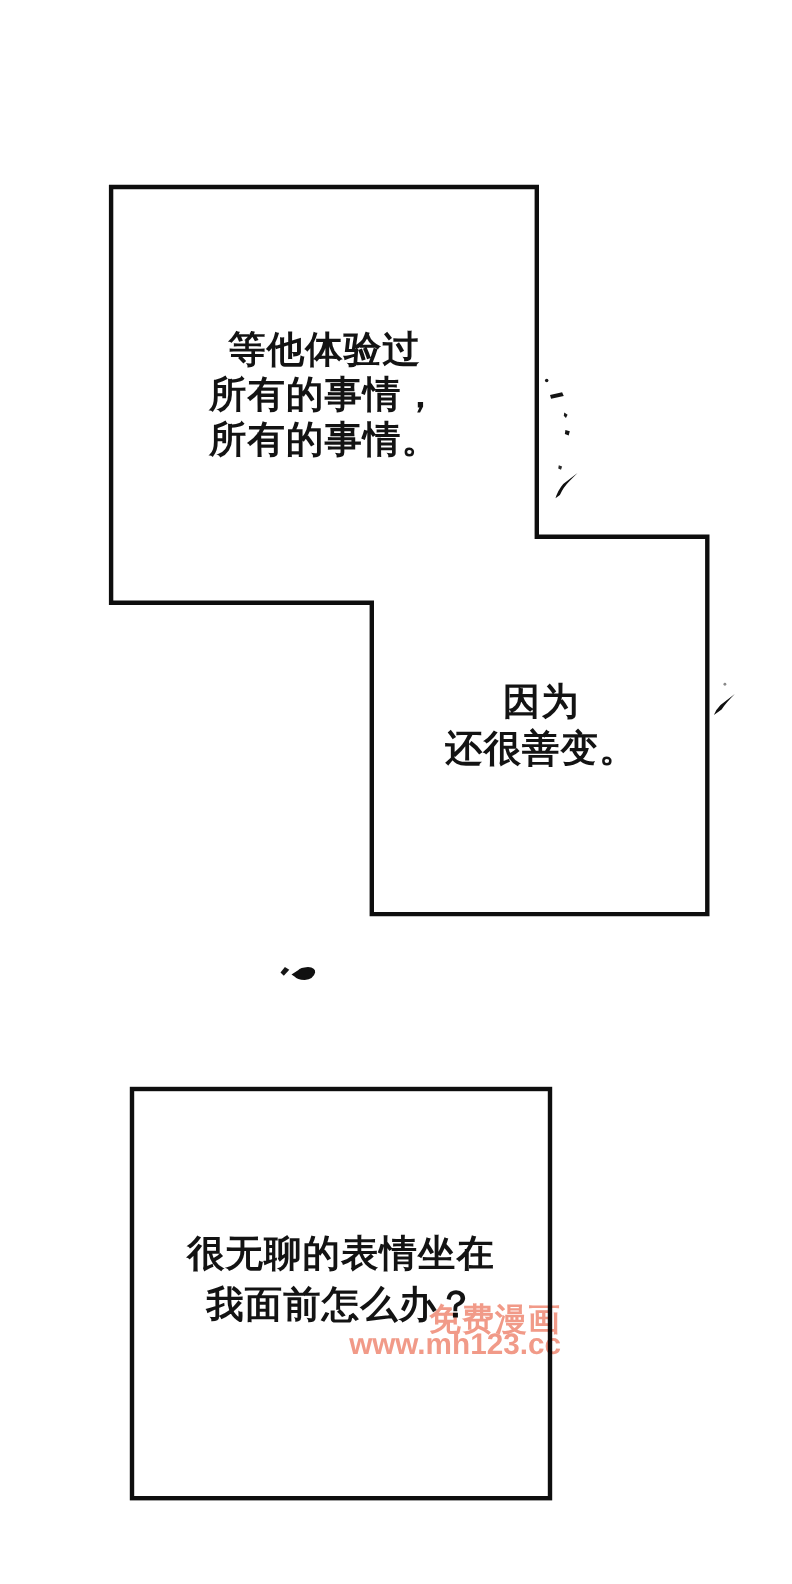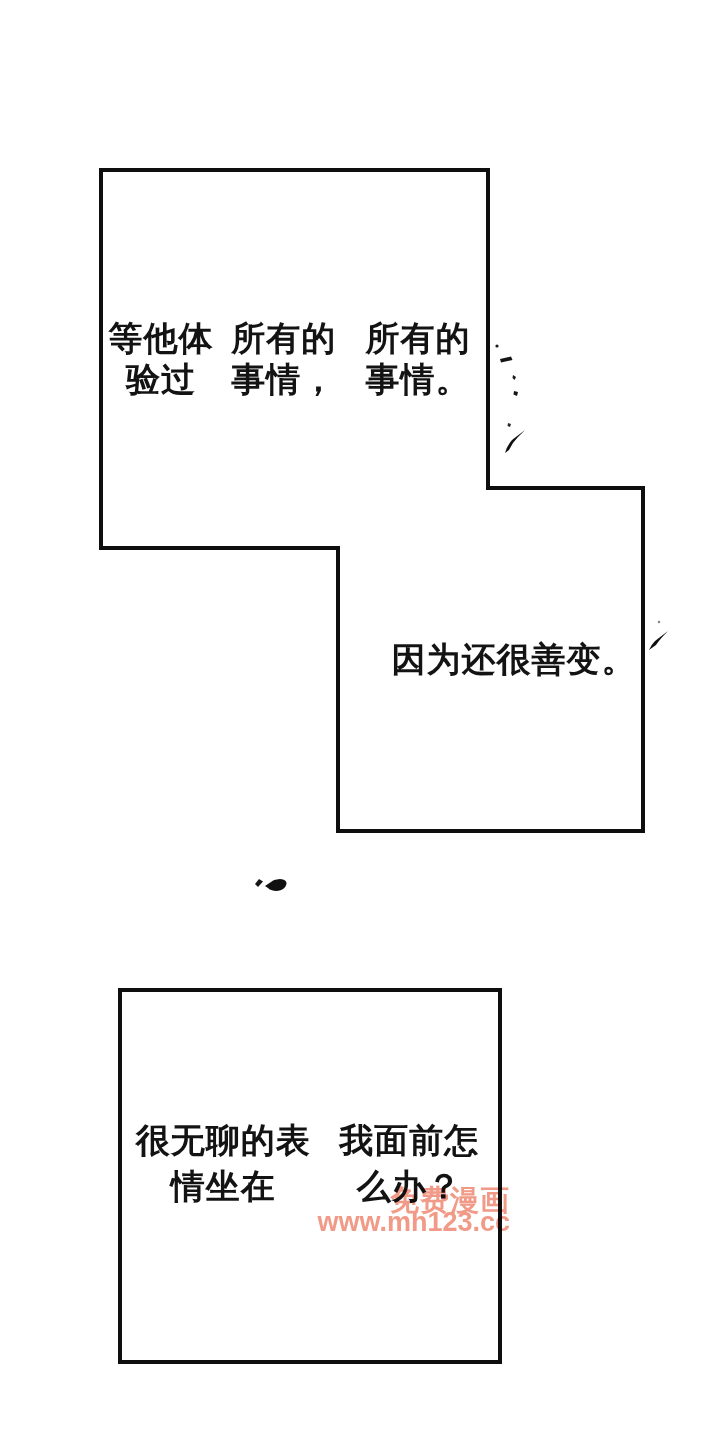--- a/index.html
+++ b/index.html
@@ -25,30 +25,30 @@
   .text-block {
     position: absolute;
     display: flex;
     align-items: center;
     justify-content: center;
     z-index: 20;
     pointer-events: none;
   }
   .text-inner {
     display: flex;
-    flex-direction: row;
+    flex-direction: column;
     align-items: center;
     text-align: center;
     color: #131313;
     font-weight: 700;
     letter-spacing: 1px;
   }
   .text-p1 { left: 105px; top: 174px; width: 380px; height: 370px; }
   .text-p1 .line { font-size: 34px; line-height: 41px; }
-  .text-p2 { left: 364px; top: 491px; width: 300px; height: 337px; }
+  .text-p2 { left: 342px; top: 491px; width: 300px; height: 337px; }
   .text-p2 .line { font-size: 34px; line-height: 43px; }
   .text-p3 { left: 124px; top: 993px; width: 372px; height: 366px; }
   .text-p3 .line { font-size: 34px; line-height: 46px; }
   .shift-up { transform: translateY(-13px); }
   .watermark {
     position: absolute;
     left: 332px;
     top: 1184px;
     width: 178px;
     z-index: 30;

